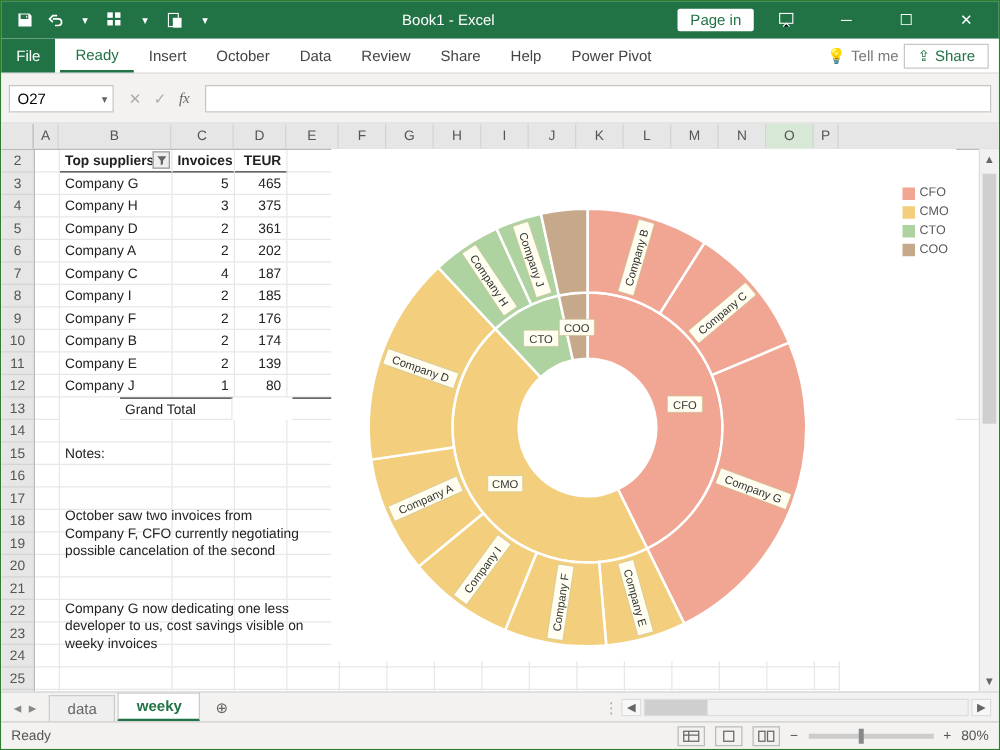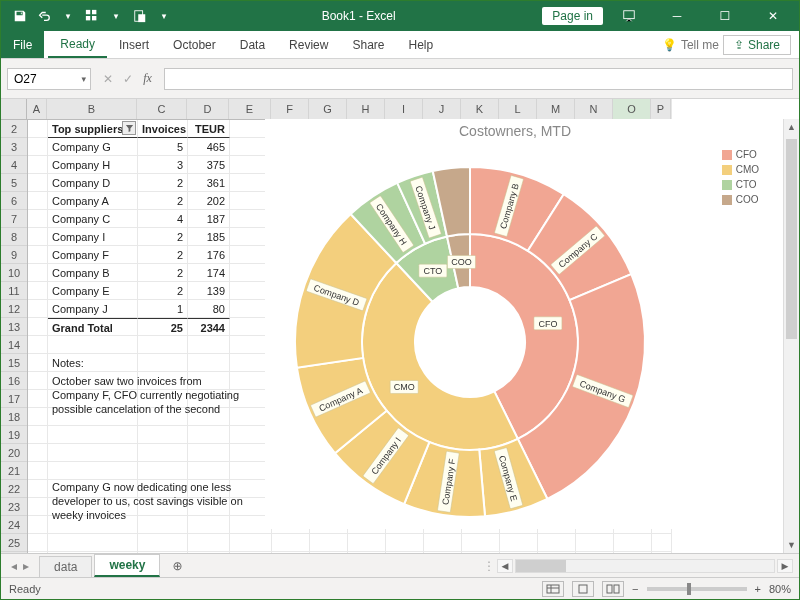--- a/index.html
+++ b/index.html
@@ -39,21 +39,21 @@
   .corner { width: 26px; height: 20px; border-right: 1px solid #bbb; background: #e6e6e6; }
   .ch { height: 20px; border-right: 1px solid #d4d4d4; text-align: center; line-height: 20px; color: #555; }
   .ch.active { background: #d7e8d7; }
   .rows { display: flex; }
   .row-headers { display: flex; flex-direction: column; background: #e6e6e6; border-right: 1px solid #bbb; }
   .rh { width: 26px; height: 18px; border-bottom: 1px solid #d4d4d4; text-align: center; line-height: 18px; color: #555; }
   .cells { position: relative; }
   .row { display: flex; height: 18px; }
   .cell { height: 18px; border-right: 1px solid #e8e8e8; border-bottom: 1px solid #e8e8e8; padding: 0 4px; line-height: 18px; overflow: hidden; white-space: nowrap; }
   .hdr-cell { font-weight: bold; border-bottom: 1px solid #333; }
-  .total-cell { font-weight: bold; border-top: 1px solid #333; }
+  .total-cell { font-weight: normal; border-top: 1px solid #333; margin-left: 48px; }
   .num { text-align: right; }
   .filter-cell { position: relative; }
   .filter-icon { position: absolute; right: 1px; top: 1px; width: 14px; height: 14px; border: 1px solid #999; background: #eee; display:flex; align-items:center; justify-content:center; }
   .filter-icon svg { width: 9px; height: 9px; }
 
   .notes-text { white-space: normal; line-height: 14px; font-size: 11px; position: absolute; width: 200px; padding-left: 4px; }
 
   
   .chart { position: absolute; left: 264px; top: 20px; width: 500px; height: 410px; background: #fff; }
   .chart-title { text-align: center; font-size: 14px; color: #888; padding-top: 4px; }
@@ -140,20 +140,21 @@
 
   <div class="ribbon">
     <div class="ribbon-tab file">File</div>
     <div class="ribbon-tab active">Ready</div>
     <div class="ribbon-tab">Insert</div>
     <div class="ribbon-tab">October</div>
     <div class="ribbon-tab">Data</div>
     <div class="ribbon-tab">Review</div>
     <div class="ribbon-tab">Share</div>
     <div class="ribbon-tab">Help</div>
+    <div class="ribbon-tab">Power Pivot</div>
     <div class="ribbon-right">
       <div class="tell-me">
         <span>💡</span>
         <span>Tell me</span>
       </div>
       <div class="share-btn">
         <span>⇪</span>
         <span>Share</span>
       </div>
     </div>
@@ -668,28 +669,27 @@
               <div class="cell" style="width:38px"></div>
               <div class="cell" style="width:38px"></div>
               <div class="cell" style="width:38px"></div>
               <div class="cell" style="width:38px"></div>
               <div class="cell" style="width:38px"></div>
               <div class="cell" style="width:38px"></div>
               <div class="cell" style="width:38px"></div>
               <div class="cell" style="width:38px"></div>
               <div class="cell" style="width:20px"></div>
             </div>
-            <div class="notes-text" style="top: 254px; left: 20px;">October saw two invoices from Company F, CFO currently negotiating possible cancelation of the second</div>
+            <div class="notes-text" style="top: 286px; left: 20px;">October saw two invoices from Company F, CFO currently negotiating possible cancelation of the second</div>
             <div class="notes-text" style="top: 360px; left: 20px;">Company G now dedicating one less developer to us, cost savings visible on weeky invoices</div>
           </div>
         </div>
       </div>
 
     <div class="chart">
-      <div class="chart-title">Costowners, MTD</div>
       <div class="legend" id="legend">
           <div class="legend-item">
             <span class="sw" style="background:#f1a693"></span>
             <span>CFO</span>
           </div>
           <div class="legend-item">
             <span class="sw" style="background:#f3cf7d"></span>
             <span>CMO</span>
           </div>
           <div class="legend-item">

